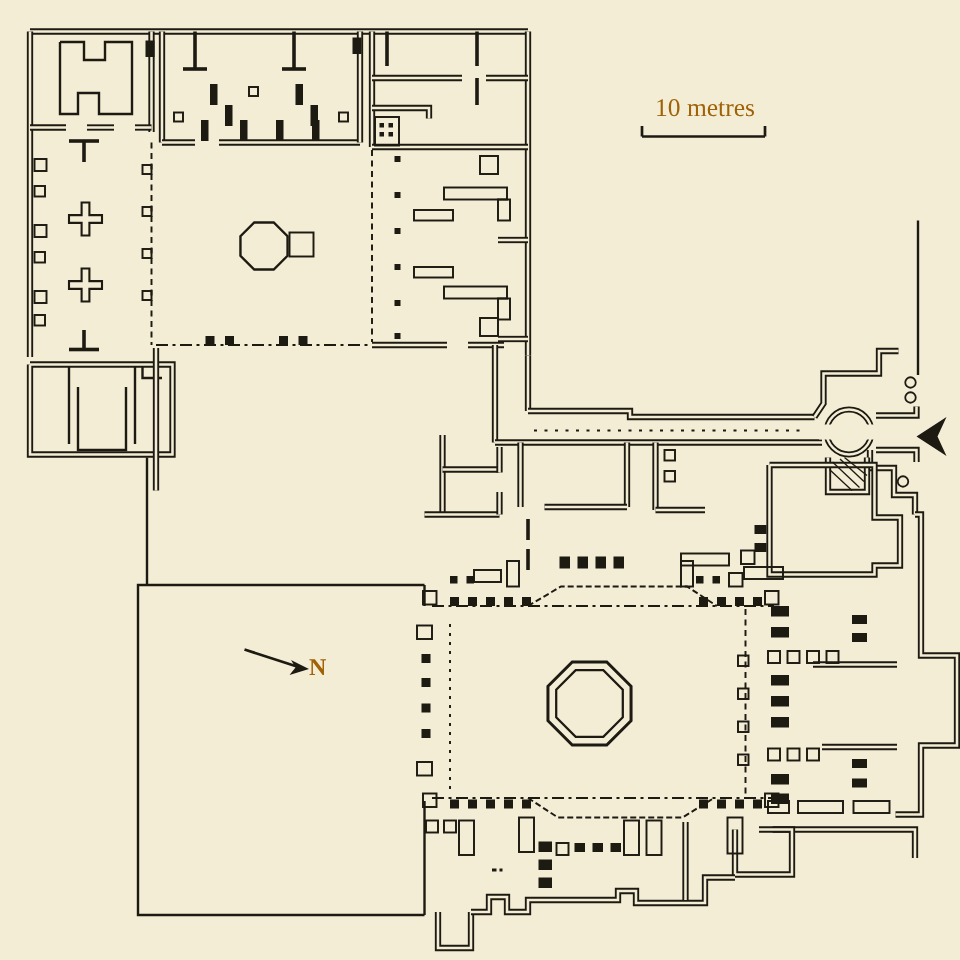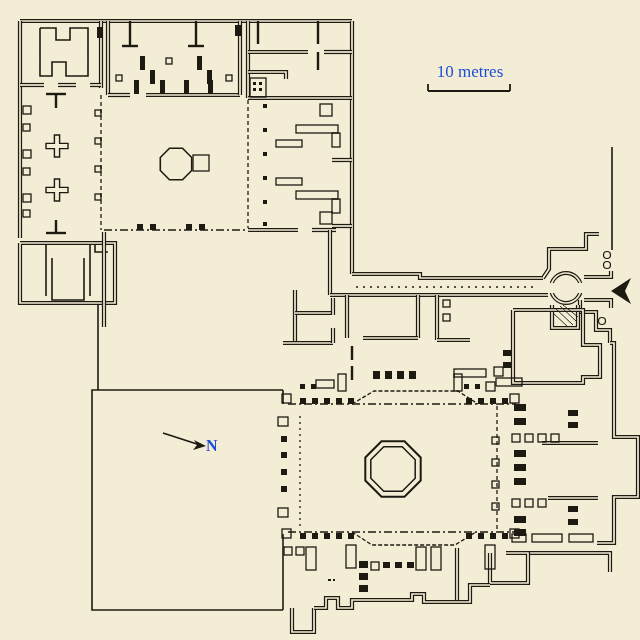--- a/index.html
+++ b/index.html
@@ -3,21 +3,21 @@
 <meta charset="utf-8">
 <style>
   html,body{margin:0;padding:0;}
   body{
     width:640px;height:640px;overflow:hidden;
     background:#f3edd6;
     font-family:"Liberation Serif","DejaVu Serif",serif;
   }
   .sheet{position:relative;width:640px;height:640px;background:#f3edd6;}
   .plan-svg{position:absolute;left:0;top:0;}
-  .lbl{position:absolute;color:#1d4ed8;}
+  .lbl{position:absolute;color:#a16207;}
   .scale-label{left:424px;top:62px;width:92px;text-align:center;font-size:17px;}
   .north-label{left:206px;top:437px;font-size:16px;font-weight:bold;}
 </style>
 </head>
 <body>
 
 <div class="sheet">
   <svg class="plan-svg" width="640" height="640" viewBox="0 0 640 640">
     <g id="g-walls">
         <path d="M40,28 L40,76 L52,76 L52,62 L66,62 L66,76 L88,76 L88,28 L70,28 L70,40 L56,40 L56,28 L40,28" stroke="#1d1a12" stroke-width="1.6" fill="none" stroke-linecap="butt" stroke-linejoin="miter"></path>

